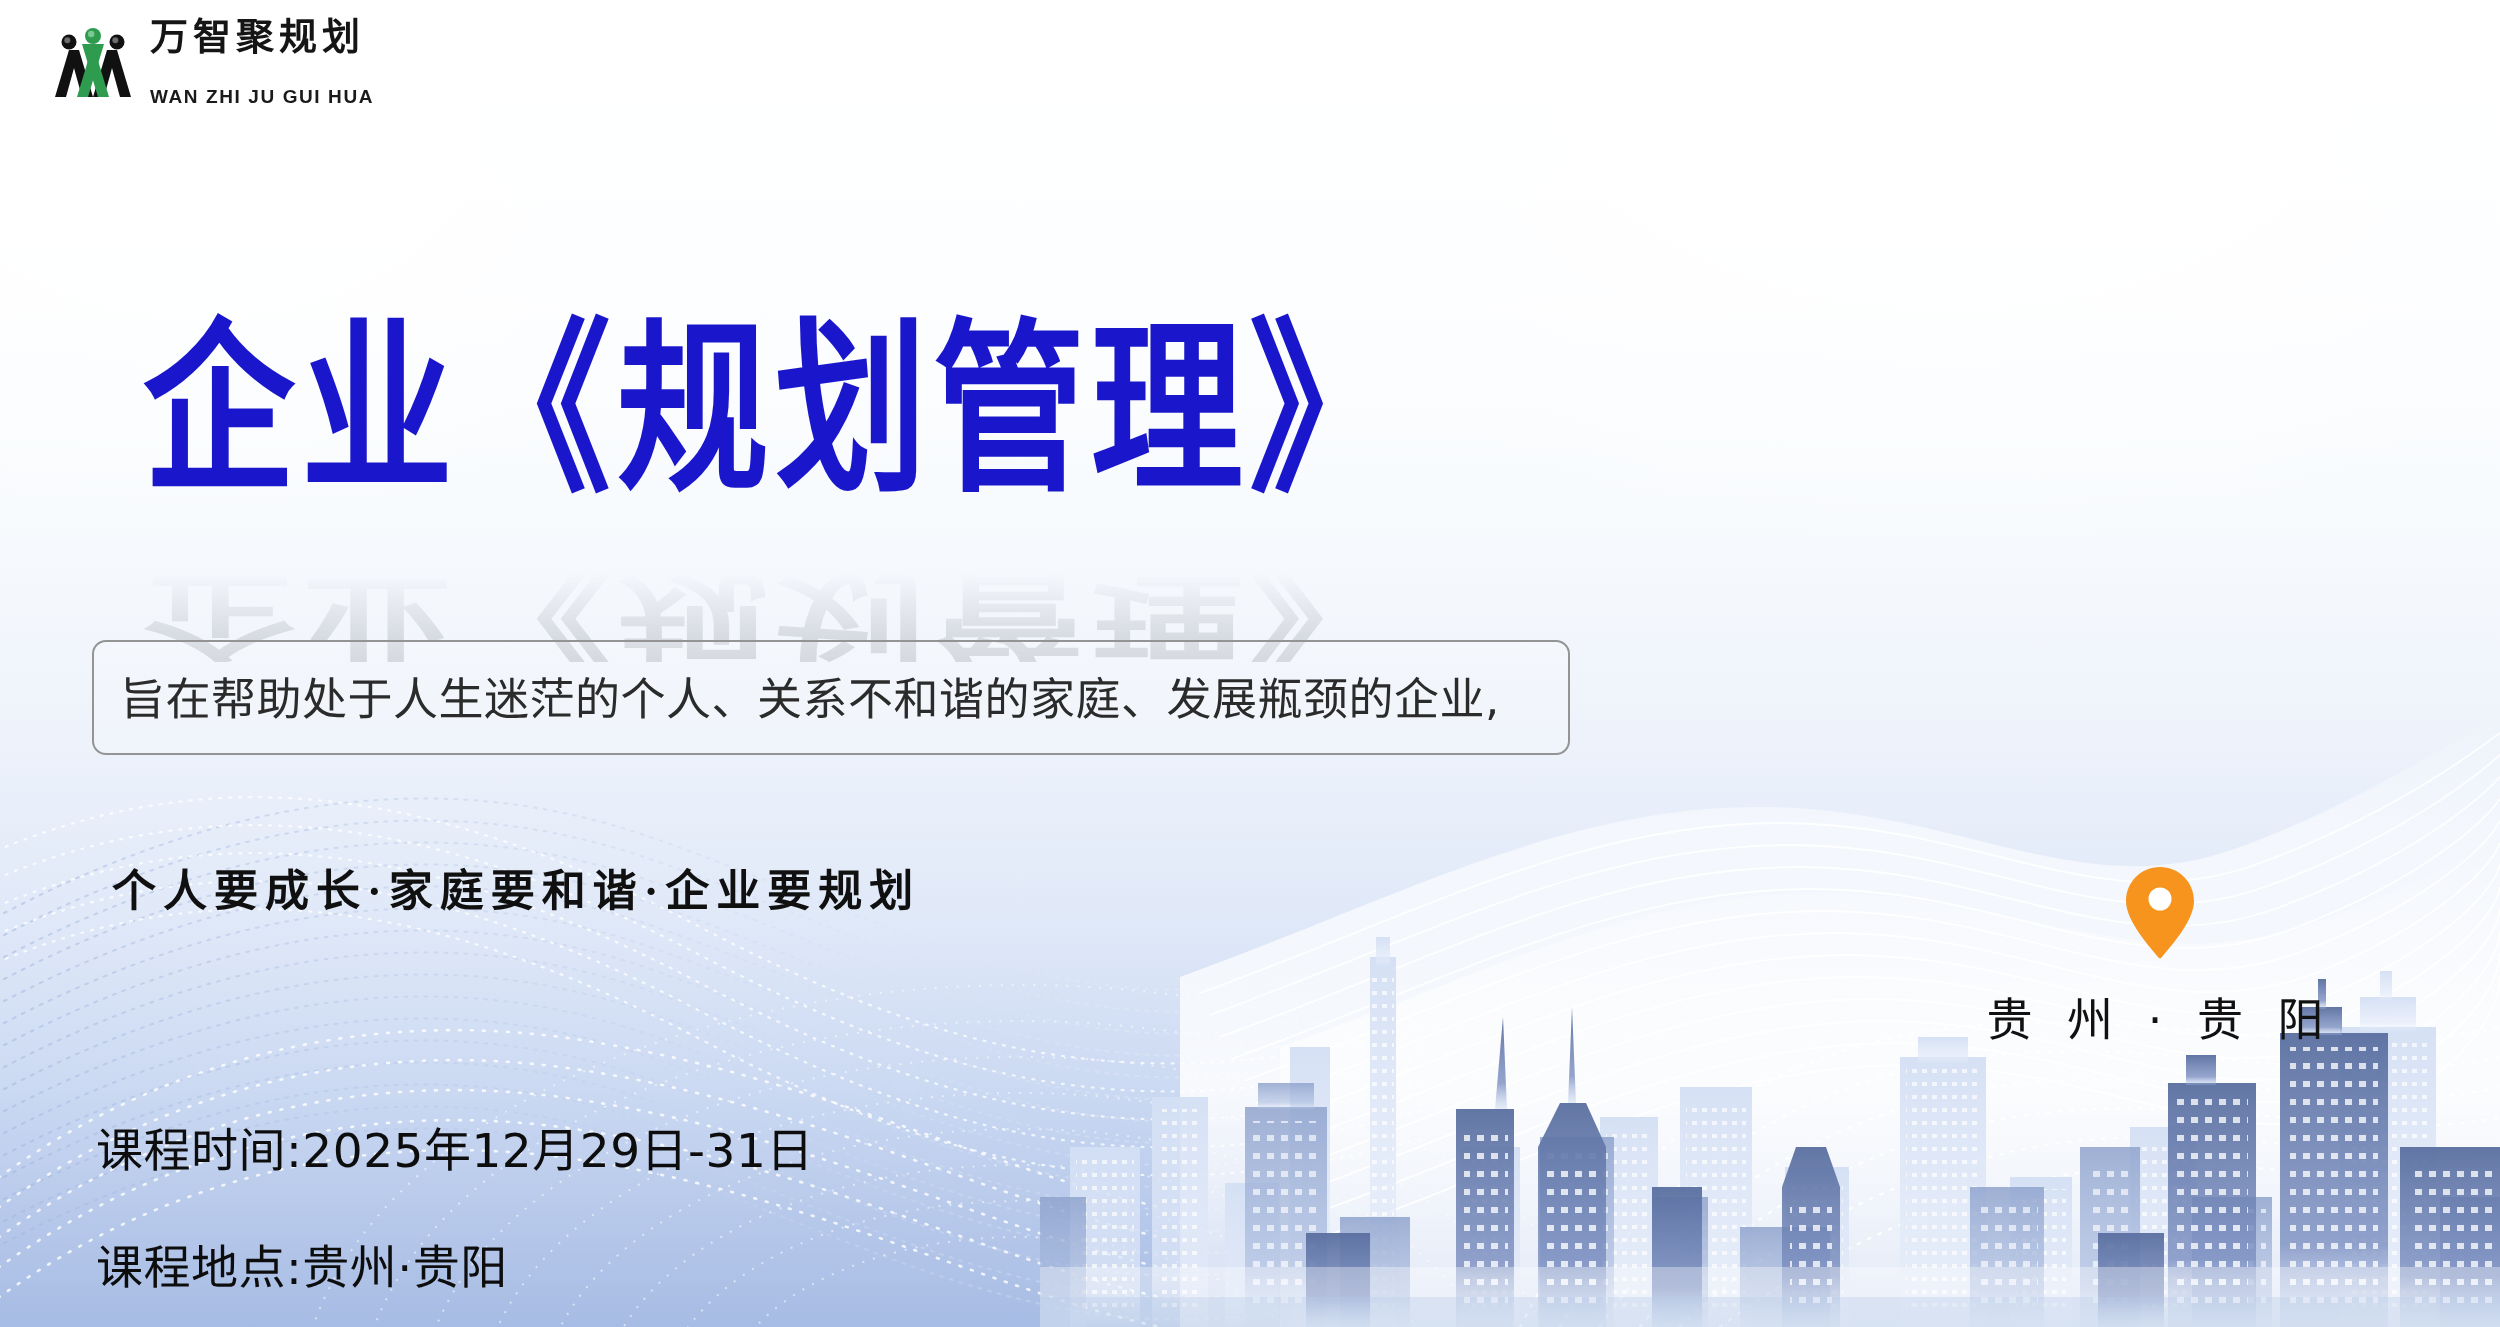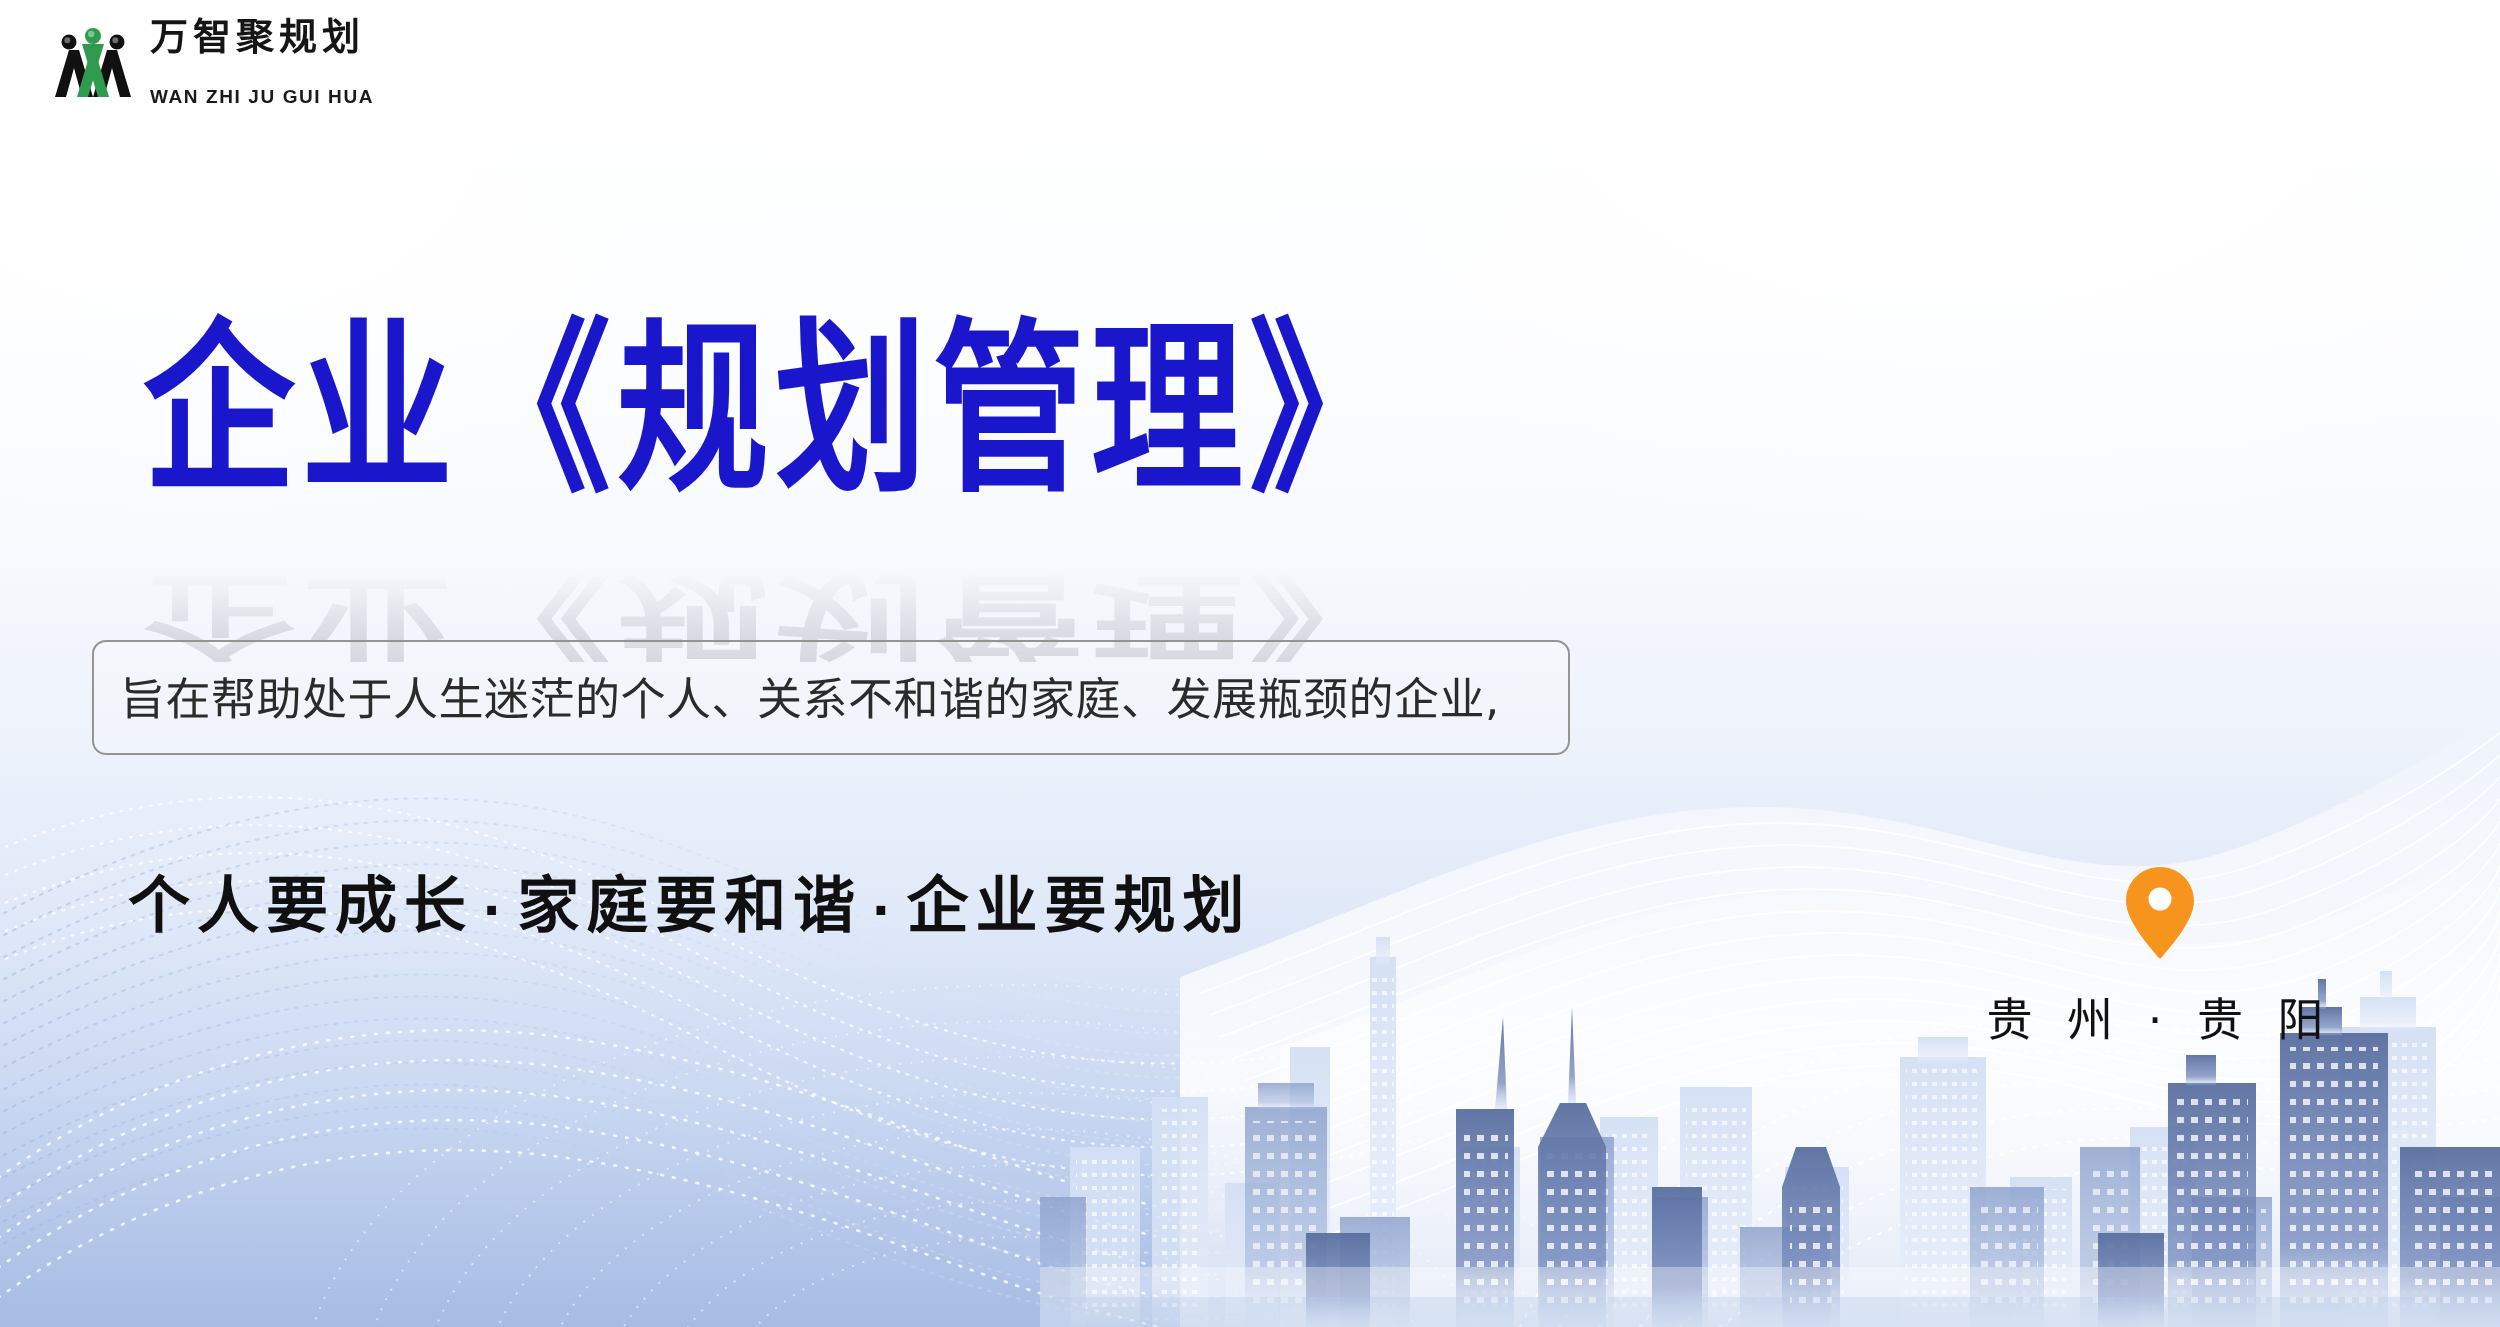--- a/index.html
+++ b/index.html
@@ -80,23 +80,23 @@
     background:rgba(255,255,255,0.18);
   }
   .desc-line{
     font-family:"DejaVu Sans","Liberation Sans",sans-serif;
     font-size:45px;color:#2b2b2b;line-height:1.62;white-space:nowrap;
     letter-spacing:0.5px;
   }
 
   
   .slogan{
-    position:absolute;left:128px;top:855px;
-    font-family:Liberation Mono, monospace;
-    font-size:62px;font-weight:700;color:#101010;
+    position:absolute;left:112px;top:855px;
+    font-family:Liberation Serif, serif;
+    font-size:44px;font-weight:700;color:#101010;
     letter-spacing:7px;white-space:nowrap;
   }
 
   
   .loc-badge{
     position:absolute;left:1950px;top:865px;width:420px;
     display:flex;flex-direction:column;align-items:center;
   }
   .pin{width:72px;height:96px;display:block;}
   .loc-text{
@@ -366,14 +366,18 @@
   <div class="slogan">个人要成长·家庭要和谐·企业要规划</div>
 
   <div class="loc-badge">
     <svg class="pin" viewBox="0 0 72 96" xmlns="http://www.w3.org/2000/svg">
       <path d="M36 2 C17 2 2 17 2 36 C2 57 28 84 34.4 92.6 C35.2 93.7 36.8 93.7 37.6 92.6 C44 84 70 57 70 36 C70 17 55 2 36 2 Z" fill="#F7941D"></path>
       <circle cx="36" cy="34" r="11.5" fill="#ffffff"></circle>
     </svg>
     <div class="loc-text">贵 州 · 贵 阳</div>
   </div>
 
+  <div class="info">
+    <div class="info-line">课程时间:2025年12月29日-31日</div>
+    <div class="info-line">课程地点:贵州·贵阳</div>
+  </div>
 
 </div>
 
 </body></html>

